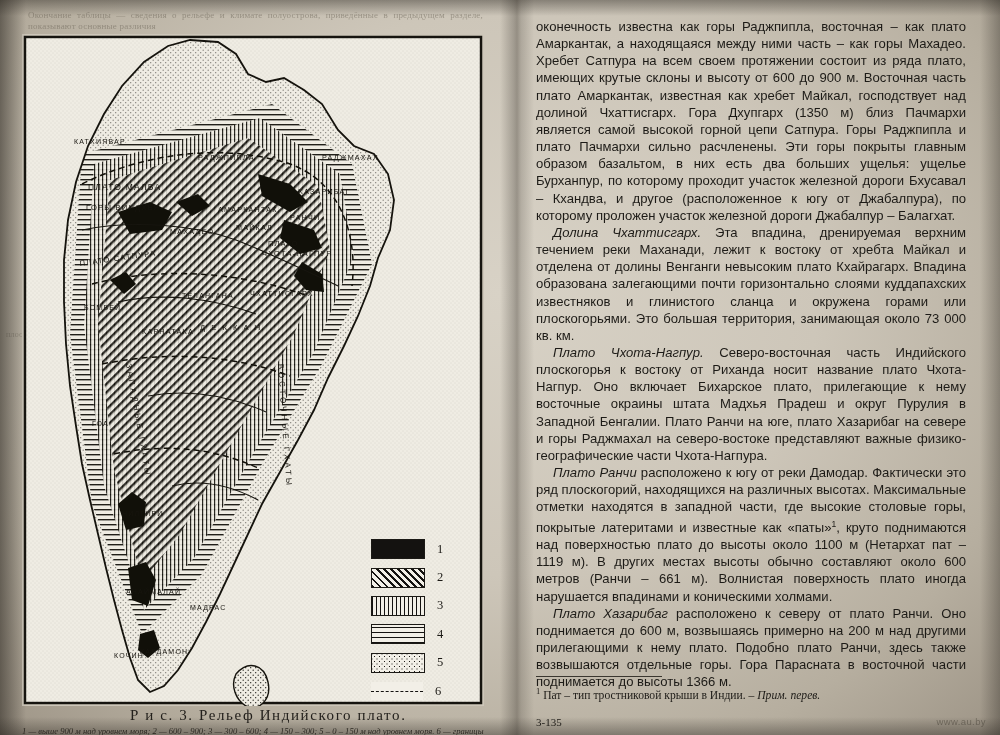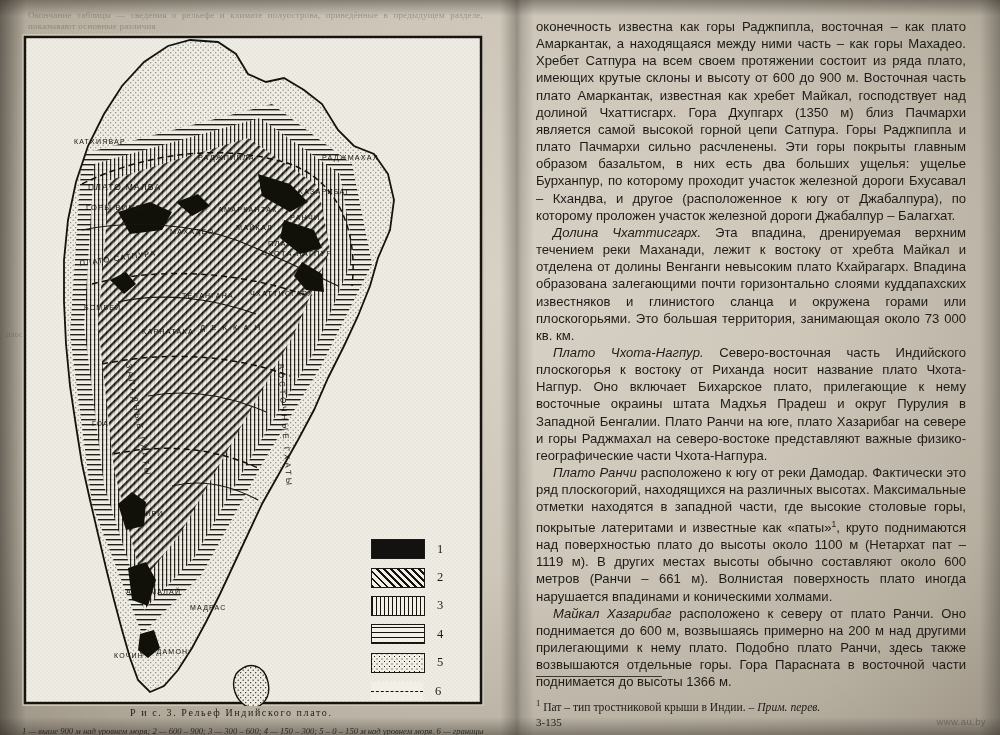--- a/index.html
+++ b/index.html
@@ -93,21 +93,21 @@
     height: 672px;
   }
   .map-canvas {
     position: absolute;
     inset: 0;
   }
   .fig-caption {
     position: absolute;
     left: 130px;
     top: 707px;
-    font-size: 10px;
+    font-size: 15px;
     color: #23201c;
     letter-spacing: 1.6px;
     font-family: "Liberation Serif", serif;
   }
   .fig-legend-note {
     position: absolute;
     left: 22px;
     top: 726px;
     width: 464px;
     font-size: 8.6px;
@@ -213,21 +213,20 @@
   }
   .footnote {
     position: absolute;
     left: 36px;
     top: 684px;
     width: 430px;
     font-size: 11.6px;
     line-height: 14px;
     color: #1d1b17;
     text-align: justify;
-    margin-top: 12px;
   }
   .footnote .it { font-style: italic; }
   .sig {
     position: absolute;
     left: 36px;
     top: 716px;
     font-size: 11px;
     color: #1d1b17;
   }
   .watermark {
@@ -409,21 +408,21 @@
     <div class="fig-caption">Р и с. 3. Рельеф Индийского плато.</div>
     <div class="fig-legend-note">1 — выше 900 м над уровнем моря; 2 — 600 – 900; 3 — 300 – 600; 4 — 150 – 300; 5 – 0 – 150 м над уровнем моря. 6 — границы плато.</div>
   </div>
 
   <div class="right-page">
     <div class="rcol" id="body-text">
         <p><span>оконечность известна как горы Раджпипла, восточная – как плато Амаркантак, а находящаяся между ними часть – как горы Махадео. Хребет Сатпура на всем своем протяжении состоит из ряда плато, имеющих крутые склоны и высоту от 600 до 900 м. Восточная часть плато Амаркантак, известная как хребет Майкал, господствует над долиной Чхаттисгарх. Гора Дхупгарх (1350 м) близ Пачмархи является самой высокой горной цепи Сатпура. Горы Раджпипла и плато Пачмархи сильно расчленены. Эти горы покрыты главным образом базальтом, в них есть два больших ущелья: ущелье Бурханпур, по которому проходит участок железной дороги Бхусавал – Кхандва, и другое (расположенное к югу от Джабалпура), по которому проложен участок железной дороги Джабалпур – Балагхат.</span></p>
         <p class="indent"><span class="it">Долина Чхаттисгарх.</span><span> Эта впадина, дренируемая верхним течением реки Маханади, лежит к востоку от хребта Майкал и отделена от долины Венганги невысоким плато Кхайрагарх. Впадина образована залегающими почти горизонтально слоями куддапахских известняков и глинистого сланца и окружена горами или плоскогорьями. Это большая территория, занимающая около 73 000 кв. км.</span></p>
         <p class="indent"><span class="it">Плато Чхота-Нагпур.</span><span> Северо-восточная часть Индийского плоскогорья к востоку от Риханда носит название плато Чхота-Нагпур. Оно включает Бихарское плато, прилегающие к нему восточные окраины штата Мадхья Прадеш и округ Пурулия в Западной Бенгалии. Плато Ранчи на юге, плато Хазарибаг на севере и горы Раджмахал на северо-востоке представляют важные физико-географические части Чхота-Нагпура.</span></p>
         <p class="indent"><span class="it">Плато Ранчи</span><span> расположено к югу от реки Дамодар. Фактически это ряд плоскогорий, находящихся на различных высотах. Максимальные отметки находятся в западной части, где высокие столовые горы, покрытые латеритами и известные как «паты»</span><sup>1</sup><span>, круто поднимаются над поверхностью плато до высоты около 1100 м (Нетархат пат – 1119 м). В других местах высоты обычно составляют около 600 метров (Ранчи – 661 м). Волнистая поверхность плато иногда нарушается впадинами и коническими холмами.</span></p>
-        <p class="indent"><span class="it">Майкал Хазарибаг</span><span> расположено к северу от плато Ранчи. Оно поднимается до 600 м, возвышаясь примерно на 200 м над другими прилегающими к нему плато. Подобно плато Ранчи, здесь также возвышаются отдельные горы. Гора Парасната в восточной части поднимается до высоты 1366 м.</span></p>
+        <p class="indent"><span class="it">Плато Хазарибаг</span><span> расположено к северу от плато Ранчи. Оно поднимается до 600 м, возвышаясь примерно на 200 м над другими прилегающими к нему плато. Подобно плато Ранчи, здесь также возвышаются отдельные горы. Гора Парасната в восточной части поднимается до высоты 1366 м.</span></p>
       </div>
 
     <div class="footnote-rule"></div>
     <div class="footnote">
       <sup>1</sup><span> Пат – тип тростниковой крыши в Индии. – </span><span class="it">Прим. перев.</span>
     </div>
     <div class="sig">3-135</div>
     <div class="watermark">www.au.by</div>
   </div>
 

